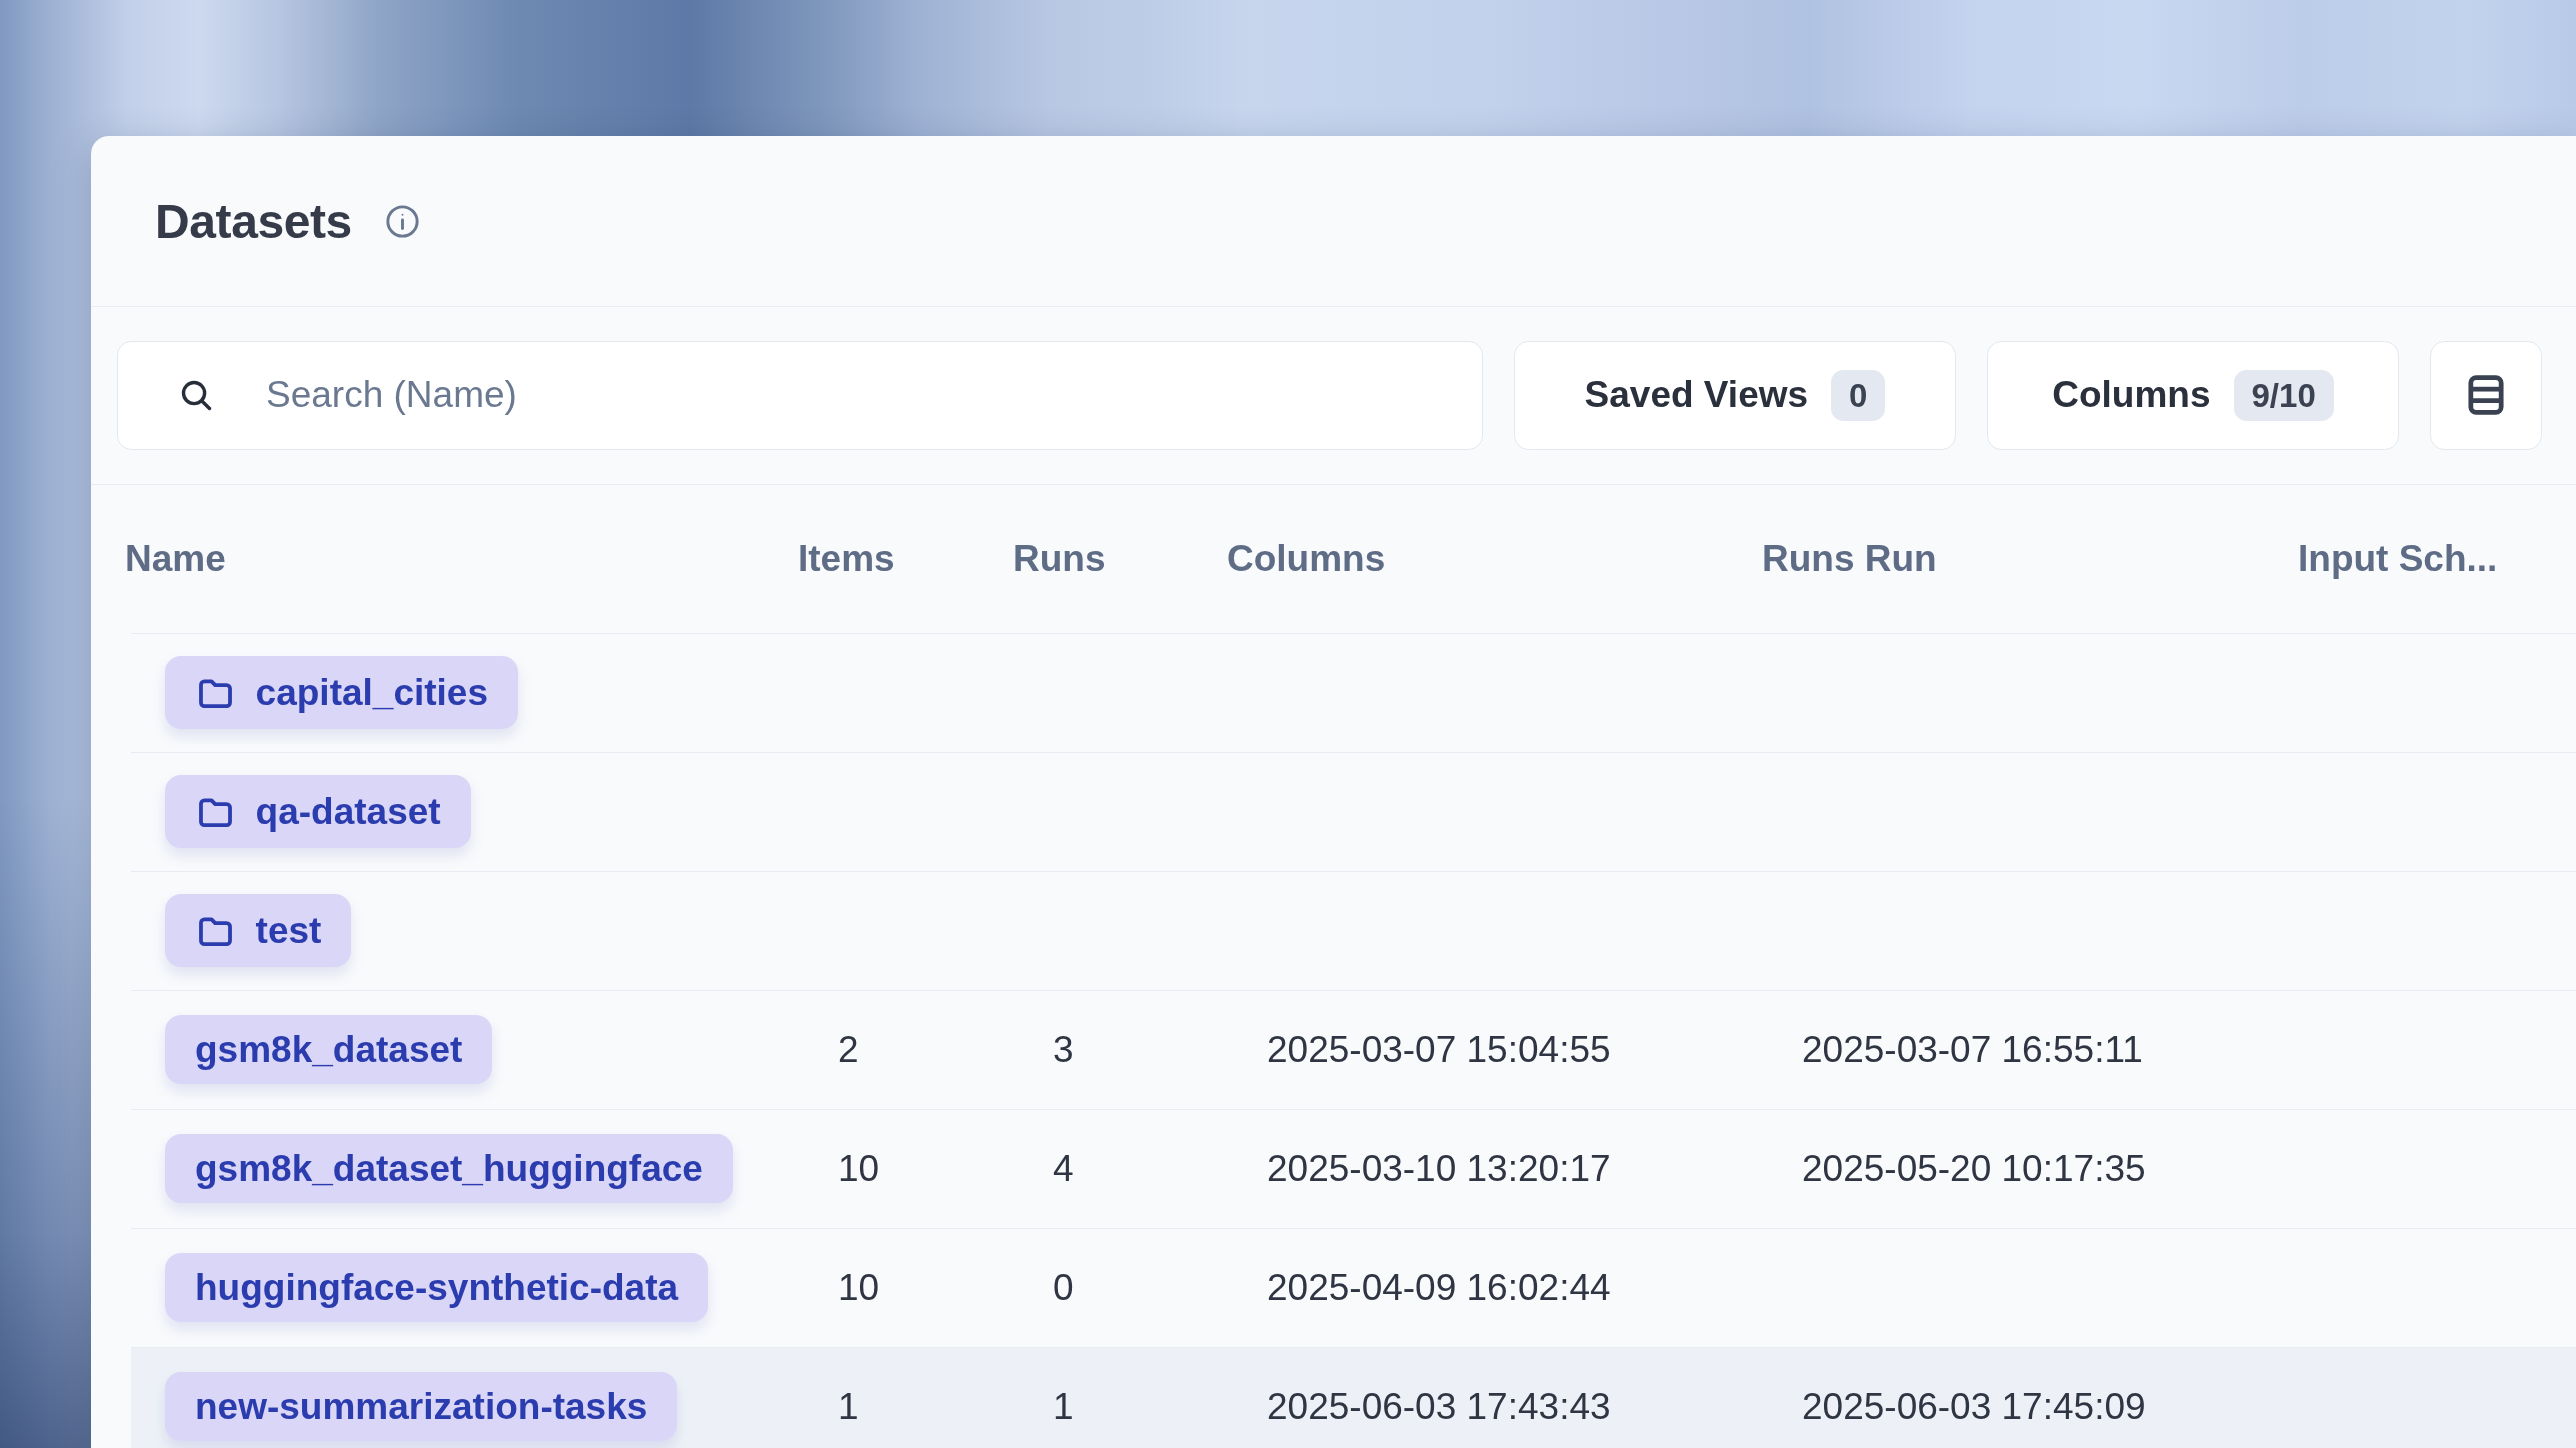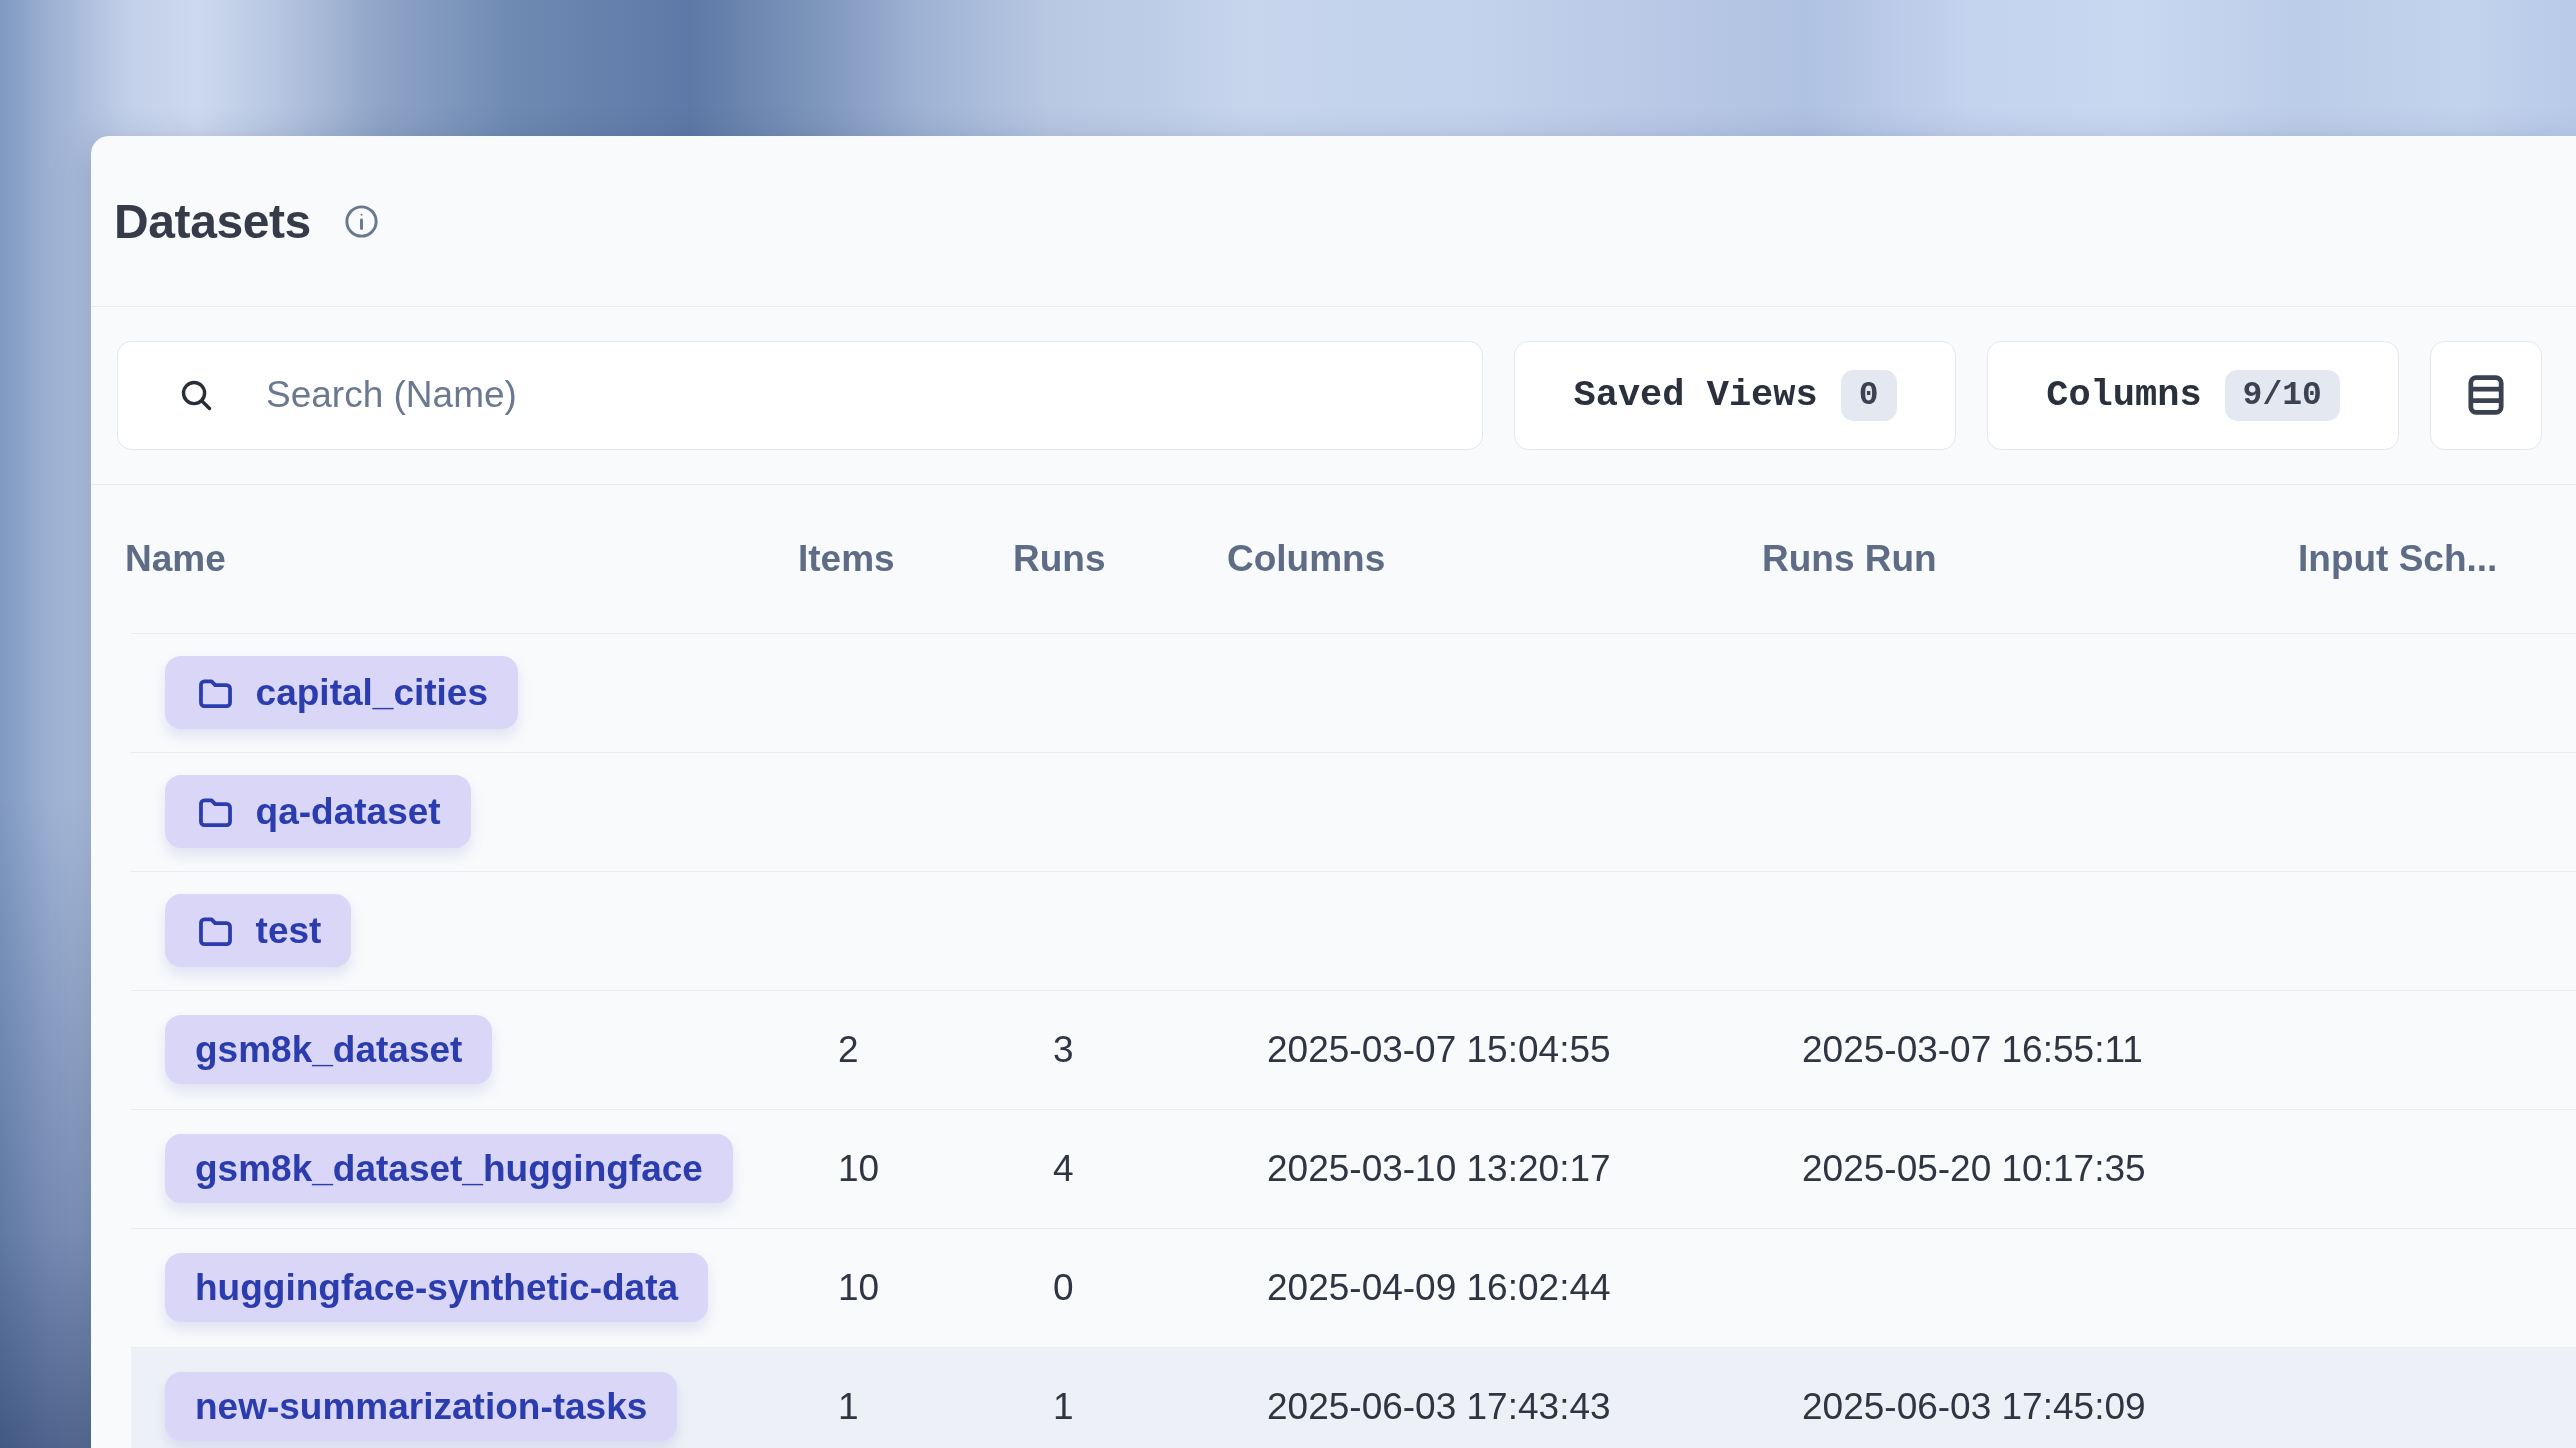--- a/index.html
+++ b/index.html
@@ -14,40 +14,40 @@
         #b8c8e3 40.8%, #becde7 44.7%, #c7d5ed 48.5%, #c2d2ec 57.4%, #bac9e6 63.8%,
         #b0c2e2 70.2%, #c4d3ee 76.5%, #c9d8f1 82.9%, #bccde9 89.3%, #c2d3ed 95.7%, #b8cae8 100%);
   }
   .card{
     position:absolute; left:91px; top:136px; right:0; bottom:0;
     background:#f8fafc; border-radius:18px 0 0 0;
     box-shadow:0 9px 36px rgba(30,50,90,0.25);
     overflow:hidden;
   }
   
-  .hdr{height:170px; display:flex; align-items:center; padding-left:23px;}
+  .hdr{height:170px; display:flex; align-items:center; padding-left:64px;}
   .title{font-size:48px; font-weight:700; color:#353b49; letter-spacing:-0.4px; margin:0;}
   .info-ic{margin-left:32px; display:inline-flex; cursor:pointer;}
   .divider{height:0.9px; background:#e7ebf2; width:100%;}
   
   .toolbar{height:177px; display:flex; align-items:center; padding:0 31px 0 26px; gap:31px;}
   .search{
     flex:0 0 1366px; height:109px; background:#ffffff; border:1.8px solid #e3e8f0;
     border-radius:14.3px; display:flex; align-items:center; padding-left:59px; box-sizing:border-box;
   }
   .search svg{flex:none; margin-right:48px;}
   .search input{
     border:none; outline:none; background:transparent; flex:1;
     font-family:"Liberation Sans", sans-serif; font-size:37px; color:#2f3542;
   }
   .search input::placeholder{color:#6a7890; opacity:1;}
   .btn{
     height:109px; background:#ffffff; border:1.8px solid #e3e8f0; border-radius:14.3px;
     display:flex; align-items:center; justify-content:center; gap:23px;
-    font-family:Liberation Mono, monospace; font-size:37px; font-weight:600; color:#2a303c;
+    font-family:Liberation Sans, sans-serif; font-size:37px; font-weight:600; color:#2a303c;
     padding:0 39px; box-sizing:border-box; cursor:pointer;
   }
   .btn .badge{
     background:#e4e8f0; color:#3b4252; font-weight:600; font-size:33px;
     border-radius:12.5px; padding:9px 18px; line-height:1;
   }
   .btn-views{flex:0 0 442px;}
   .btn-cols{flex:0 0 412px;}
   .btn-icon{flex:0 0 112px; padding:0;}
   

